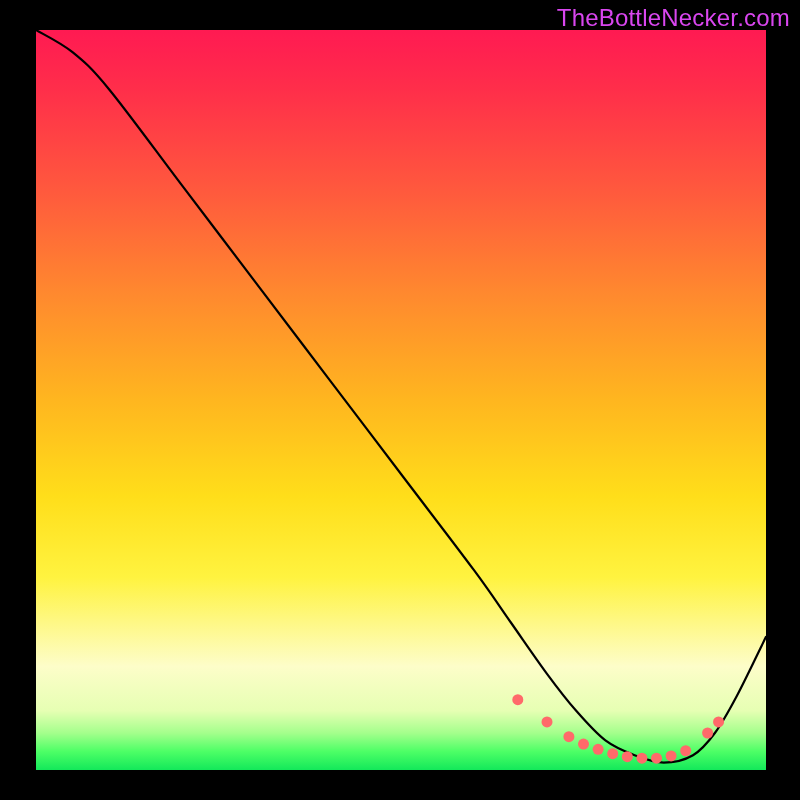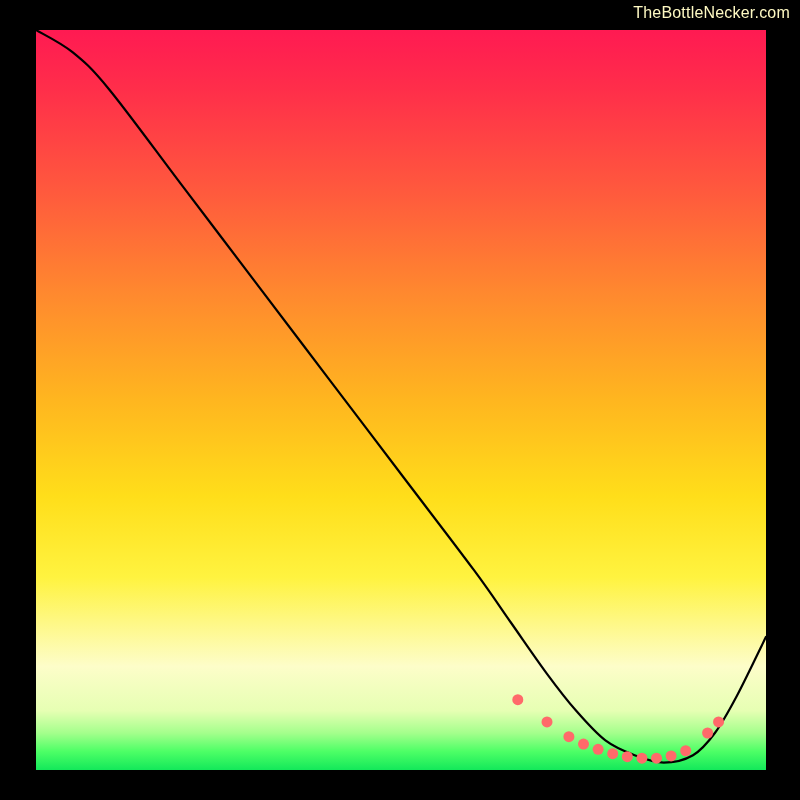--- a/index.html
+++ b/index.html
@@ -14,22 +14,22 @@
   .frame {
     position: relative;
     width: 800px;
     height: 800px;
     background: #000;
   }
   .watermark {
     position: absolute;
     top: 4px;
     right: 10px;
-    color: #fef9c3;
-    font-size: 16px;
+    color: #d946ef;
+    font-size: 24px;
     font-weight: 500;
     letter-spacing: 0.2px;
     z-index: 10;
     user-select: none;
   }
   .plot-area {
     position: absolute;
     left: 36px;
     top: 30px;
     width: 730px;

